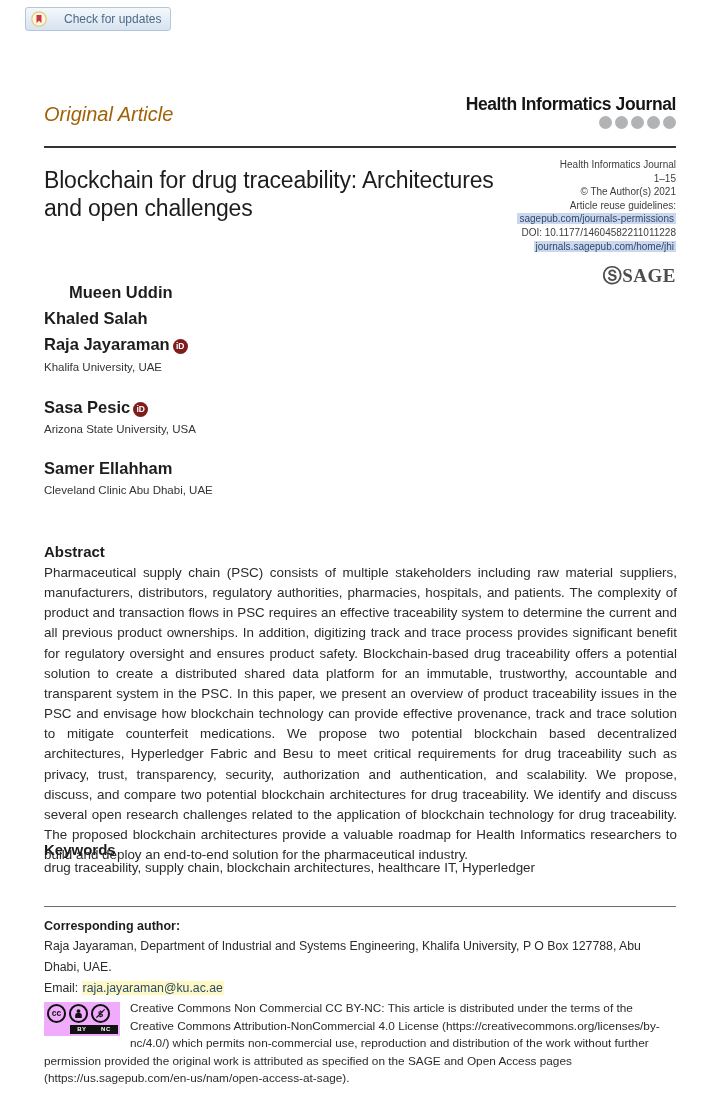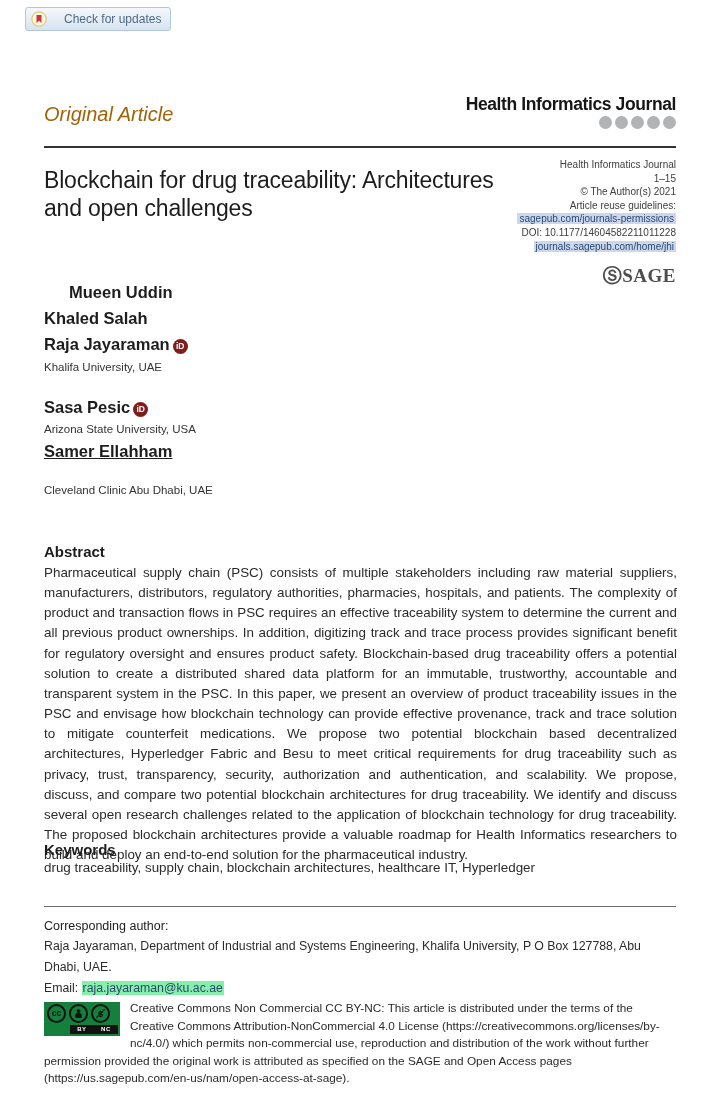--- a/index.html
+++ b/index.html
@@ -56,28 +56,28 @@
   .abstract-text {
     position:absolute; left:44px; top:563px; width:633px;
     font-size:13.4px; line-height:20.15px; text-align:justify; color:#2b2b2b;
   }
   .keywords-text {
     position:absolute; left:44px; top:860px; width:633px;
     font-size:13.4px; color:#2b2b2b;
   }
   .rule-mid { position:absolute; left:44px; right:30px; top:906px; border-top:1.5px solid #6d6e71; }
   
-  .corr-head { position:absolute; left:44px; top:919px; font-size:12.5px; font-weight:normal; color:#1d1d1d; }
+  .corr-head { position:absolute; left:44px; top:919px; font-size:12.5px; font-weight:bold; color:#1d1d1d; }
   .corr-body { position:absolute; left:44px; top:936px; width:633px; font-size:12.3px; line-height:21px; color:#2b2b2b; }
-  .corr-body .hl { background:#86efac; color:#2c4a6e; padding:0 1px; cursor:pointer; }
+  .corr-body .hl { background:#fef9c3; color:#2c4a6e; padding:0 1px; cursor:pointer; }
   
   .license { position:absolute; left:44px; top:1000px; width:633px; font-size:11.8px; line-height:17.6px; color:#2b2b2b; }
   .cc-logo {
     float:left; width:76px; height:34px; margin:2px 10px 2px 0;
-    background:#15803d; position:relative; padding:2px 0 0 3px;
+    background:#f0abfc; position:relative; padding:2px 0 0 3px;
   }
   .cc-row { display:flex; gap:3px; }
   .cc-circle {
     width:19px; height:19px; border:2px solid #121212; border-radius:50%;
     display:flex; align-items:center; justify-content:center;
     font-size:8.5px; font-weight:bold; color:#121212; background:transparent;
   }
   .cc-bar {
     position:absolute; left:26px; right:2px; bottom:2px; height:9px; background:#121212;
     display:flex; justify-content:space-around; align-items:center;
@@ -132,21 +132,21 @@
   <div class="author" style="top:335px;">
     <span>Raja Jayaraman</span><span class="orcid">iD</span>
   </div>
   <div class="affil" style="top:361px;">Khalifa University, UAE</div>
 
   <div class="author" style="top:398px;">
     <span>Sasa Pesic</span><span class="orcid">iD</span>
   </div>
   <div class="affil" style="top:423px;">Arizona State University, USA</div>
 
-  <div class="author" style="top:442px;text-decoration:underline;">
+  <div class="author" style="top:459px;">
     <span>Samer Ellahham</span>
   </div>
   <div class="affil" style="top:484px;">Cleveland Clinic Abu Dhabi, UAE</div>
 
   <div class="sec-head" style="top:543px;">Abstract</div>
   <p class="abstract-text">Pharmaceutical supply chain (PSC) consists of multiple stakeholders including raw material suppliers, manufacturers, distributors, regulatory authorities, pharmacies, hospitals, and patients. The complexity of product and transaction flows in PSC requires an effective traceability system to determine the current and all previous product ownerships. In addition, digitizing track and trace process provides significant benefit for regulatory oversight and ensures product safety. Blockchain-based drug traceability offers a potential solution to create a distributed shared data platform for an immutable, trustworthy, accountable and transparent system in the PSC. In this paper, we present an overview of product traceability issues in the PSC and envisage how blockchain technology can provide effective provenance, track and trace solution to mitigate counterfeit medications. We propose two potential blockchain based decentralized architectures, Hyperledger Fabric and Besu to meet critical requirements for drug traceability such as privacy, trust, transparency, security, authorization and authentication, and scalability. We propose, discuss, and compare two potential blockchain architectures for drug traceability. We identify and discuss several open research challenges related to the application of blockchain technology for drug traceability. The proposed blockchain architectures provide a valuable roadmap for Health Informatics researchers to build and deploy an end-to-end solution for the pharmaceutical industry.</p>
 
   <div class="sec-head" style="top:841px;">Keywords</div>
   <div class="keywords-text">drug traceability, supply chain, blockchain architectures, healthcare IT, Hyperledger</div>
 

